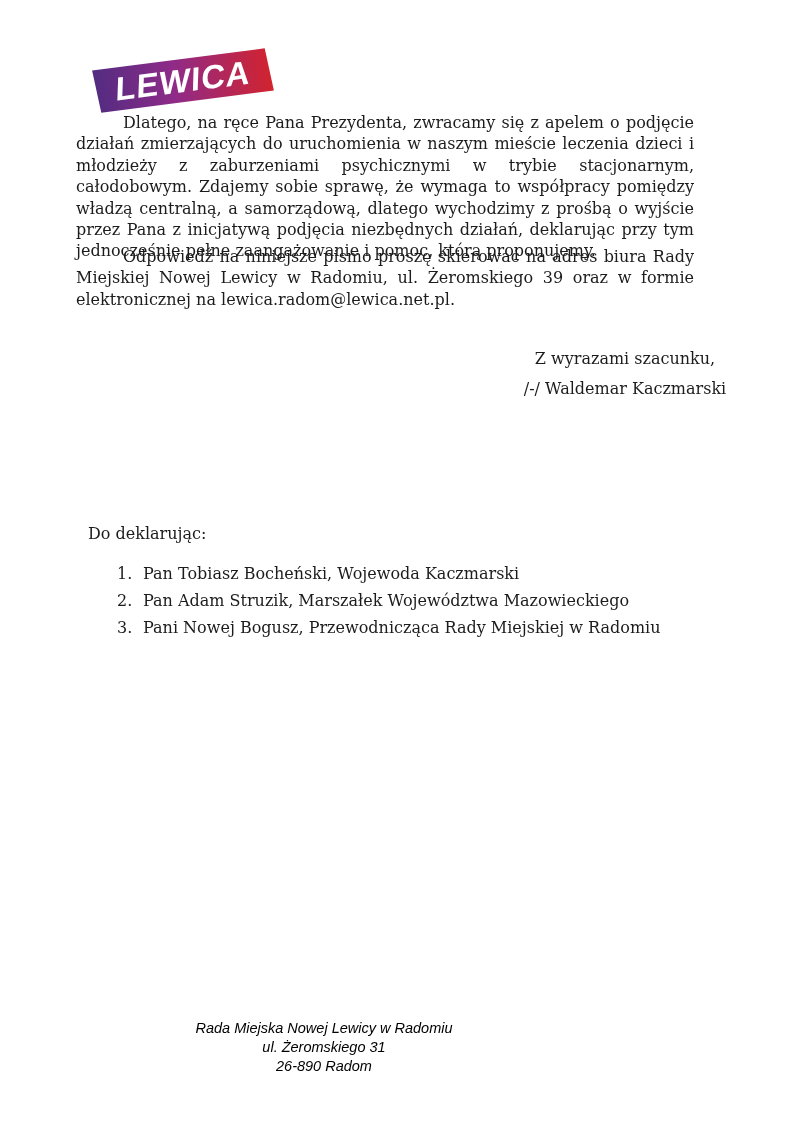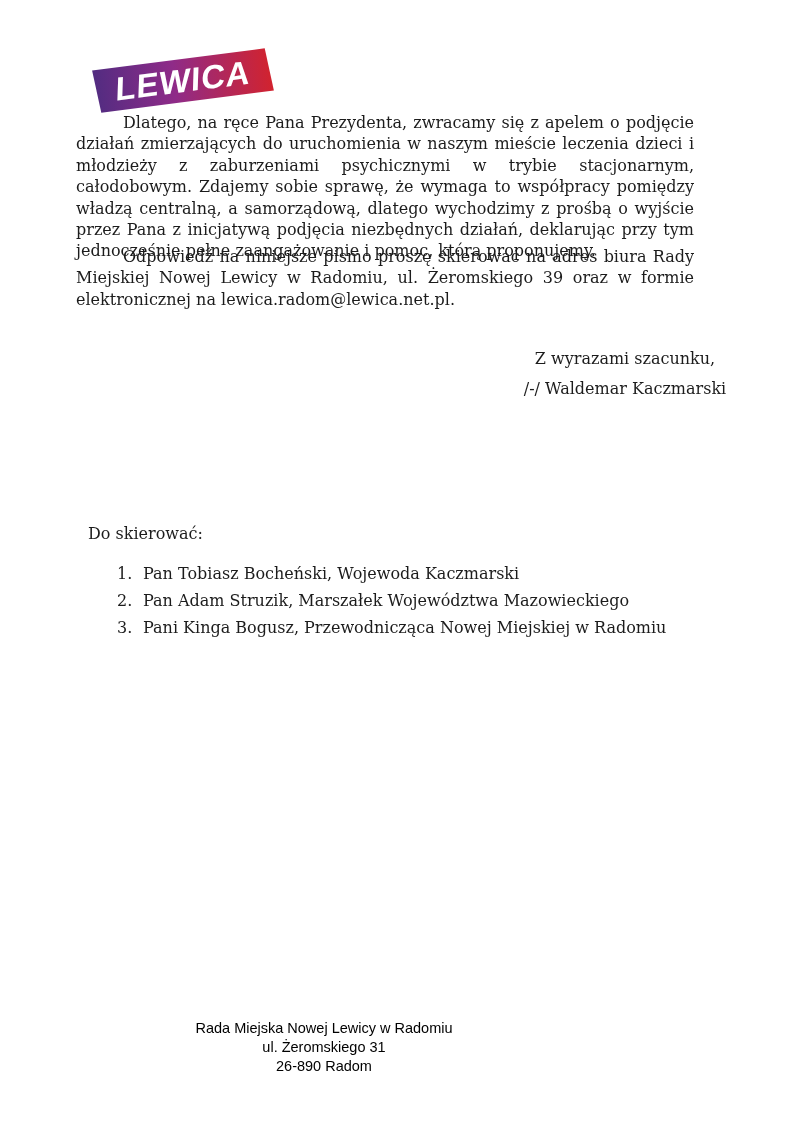--- a/index.html
+++ b/index.html
@@ -82,54 +82,55 @@
   .footer {
     position: absolute;
     left: 0;
     top: 1019px;
     width: 648px;
     text-align: center;
     font-family: "Liberation Sans", sans-serif;
     font-size: 14.5px;
     line-height: 19px;
     color: #000000;
+    font-style: italic;
   }
 </style>
 </head>
 <body>
 
 <div class="page">
 
   <div class="logo" style="background: linear-gradient(97deg, rgb(82, 44, 129) 0%, rgb(143, 43, 136) 45%, rgb(210, 35, 46) 100%);">
     <span class="logo-text">LEWICA</span>
   </div>
 
   <p class="para p1">Dlatego, na ręce Pana Prezydenta, zwracamy się z apelem o podjęcie działań zmierzających do uruchomienia w naszym mieście leczenia dzieci i młodzieży z zaburzeniami psychicznymi w trybie stacjonarnym, całodobowym. Zdajemy sobie sprawę, że wymaga to współpracy pomiędzy władzą centralną, a samorządową, dlatego wychodzimy z prośbą o wyjście przez Pana z inicjatywą podjęcia niezbędnych działań, deklarując przy tym jednocześnie pełne zaangażowanie i pomoc, którą proponujemy.</p>
 
   <p class="para p2">Odpowiedź na niniejsze pismo proszę skierować na adres biura Rady Miejskiej Nowej Lewicy w Radomiu, ul. Żeromskiego 39 oraz w formie elektronicznej na lewica.radom@lewica.net.pl.</p>
 
   <div class="signature">
     <div>Z wyrazami szacunku,</div>
     <div>/-/ Waldemar Kaczmarski</div>
   </div>
 
-  <div class="cc-heading">Do skierować:</div>
+  <div class="cc-heading">Do deklarując:</div>
 
   <div class="cc-list">
     <div class="cc-item">
       <span class="num">1.</span>
       <span class="txt">Pan Tobiasz Bocheński, Wojewoda Kaczmarski</span>
     </div>
     <div class="cc-item">
       <span class="num">2.</span>
       <span class="txt">Pan Adam Struzik, Marszałek Województwa Mazowieckiego</span>
     </div>
     <div class="cc-item">
       <span class="num">3.</span>
-      <span class="txt">Pani Kinga Bogusz, Przewodnicząca Nowej Miejskiej w Radomiu</span>
+      <span class="txt">Pani Nowej Bogusz, Przewodnicząca Rady Miejskiej w Radomiu</span>
     </div>
   </div>
 
   <div class="footer">
     <div>Rada Miejska Nowej Lewicy w Radomiu</div>
     <div>ul. Żeromskiego 31</div>
     <div>26-890 Radom</div>
   </div>
 
 </div>

